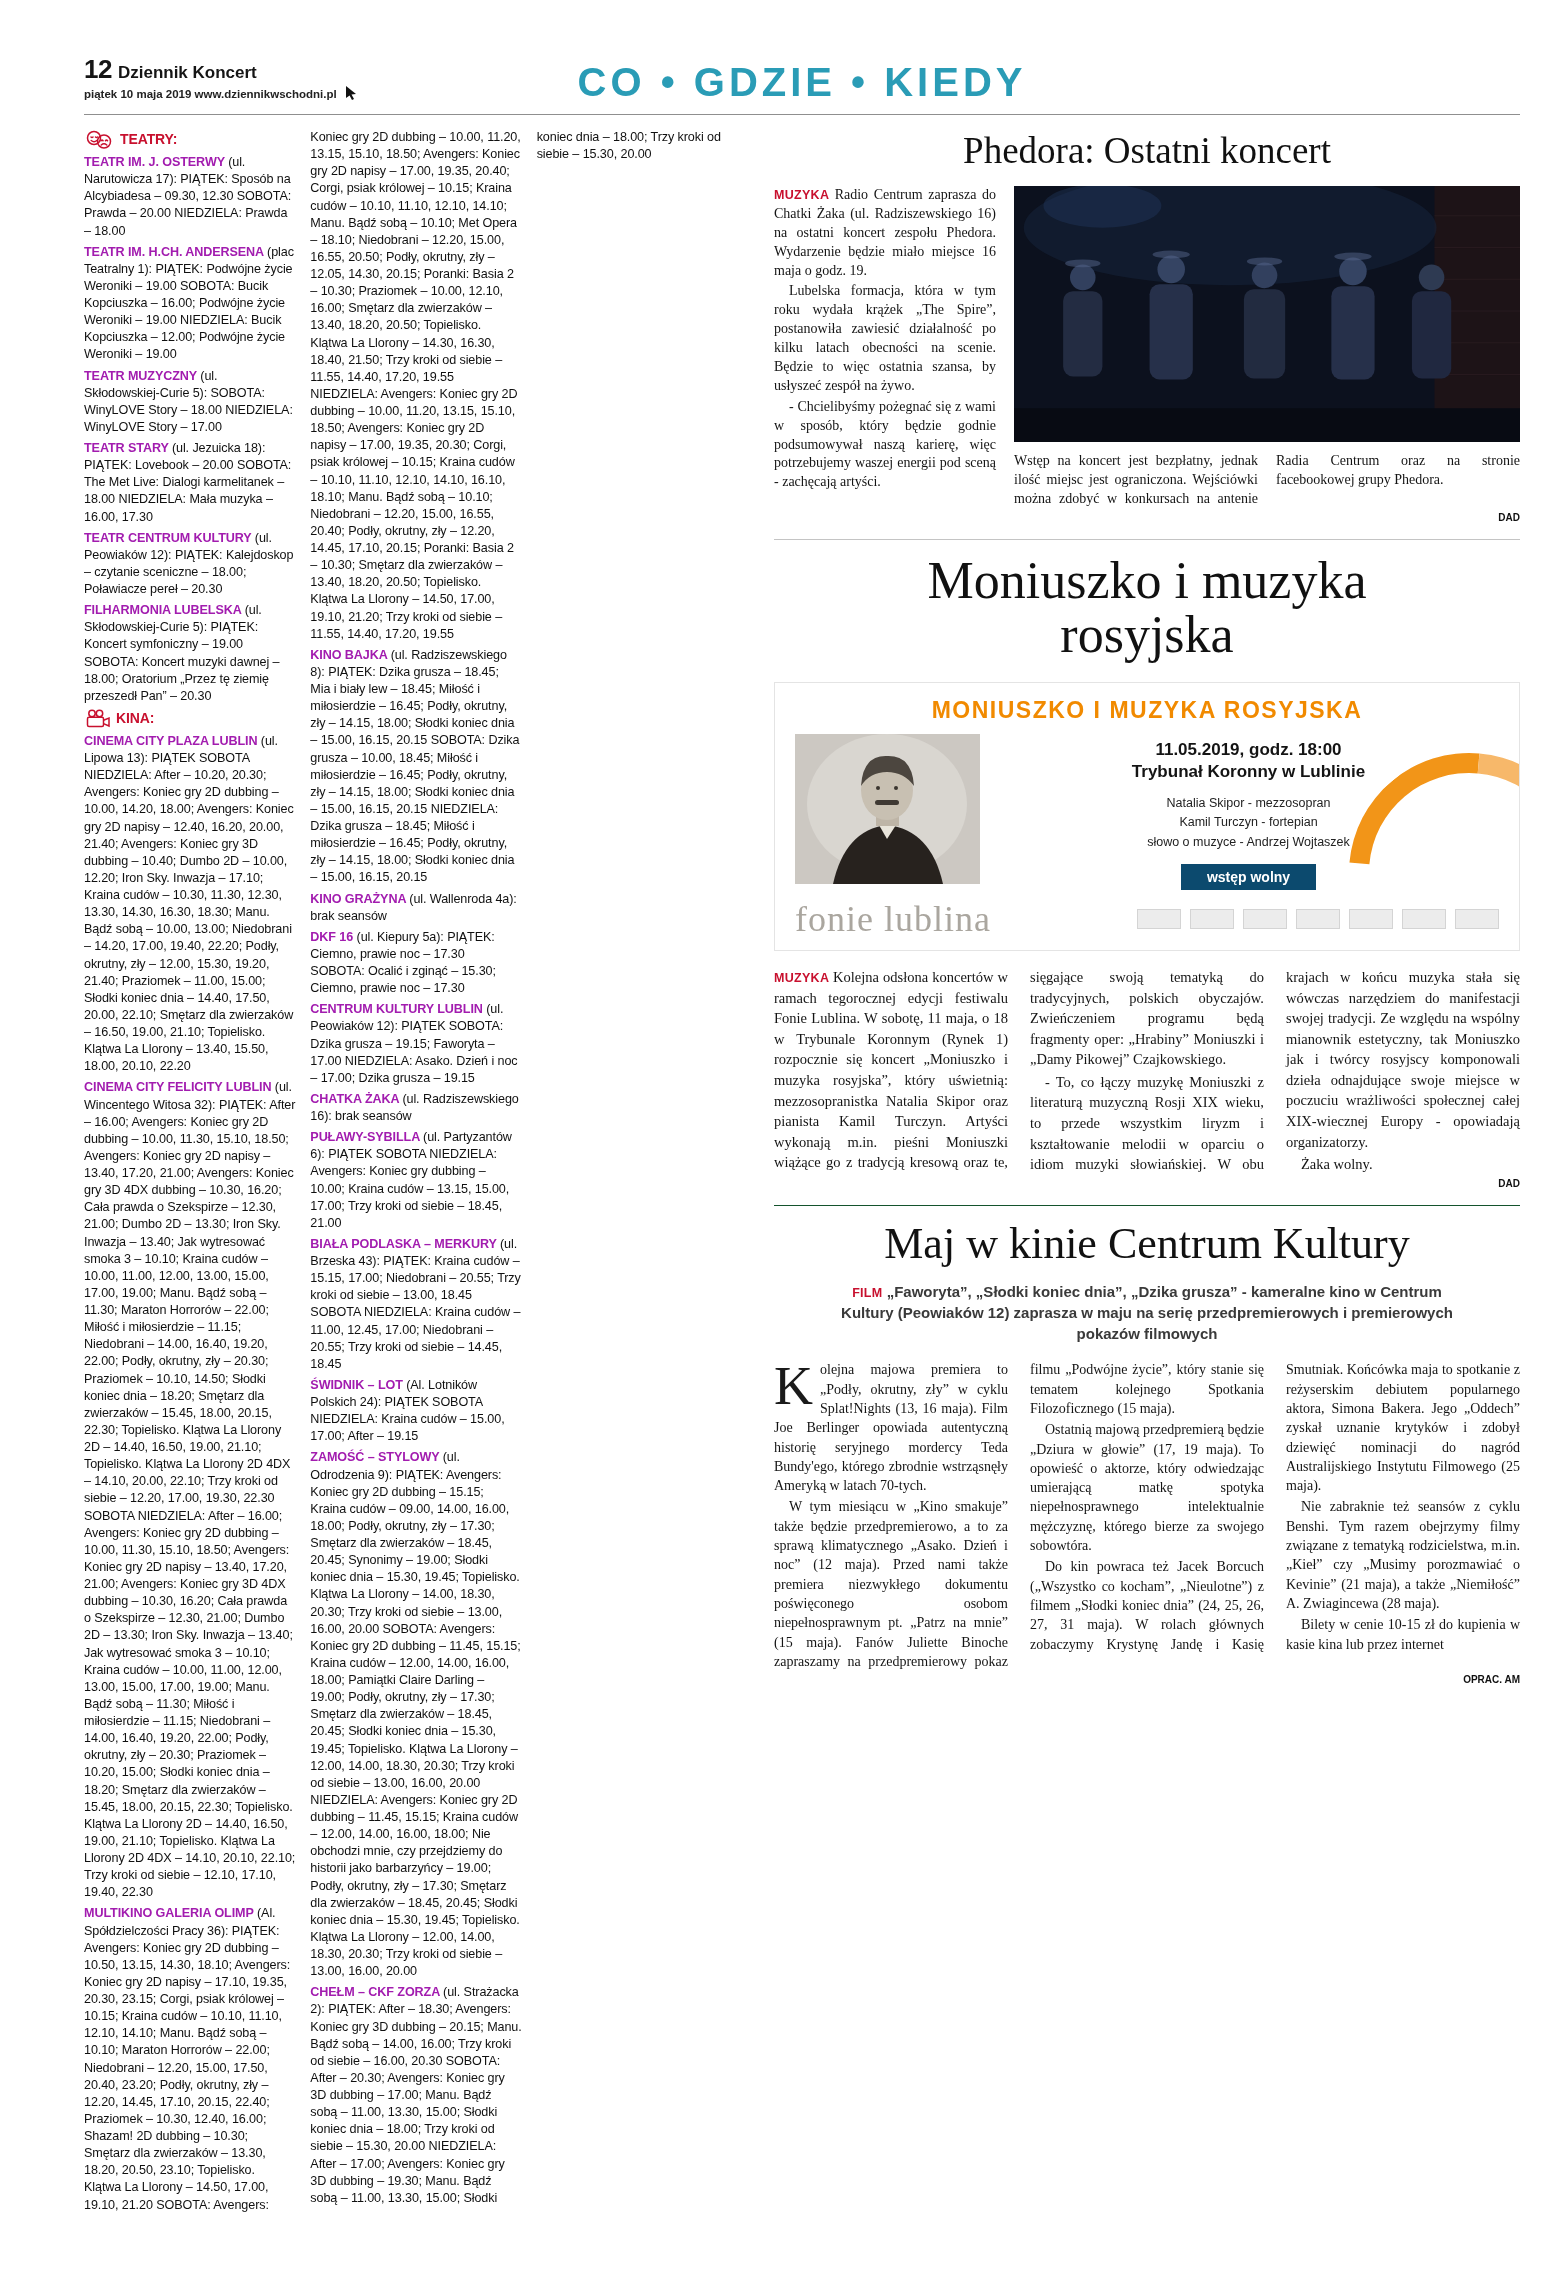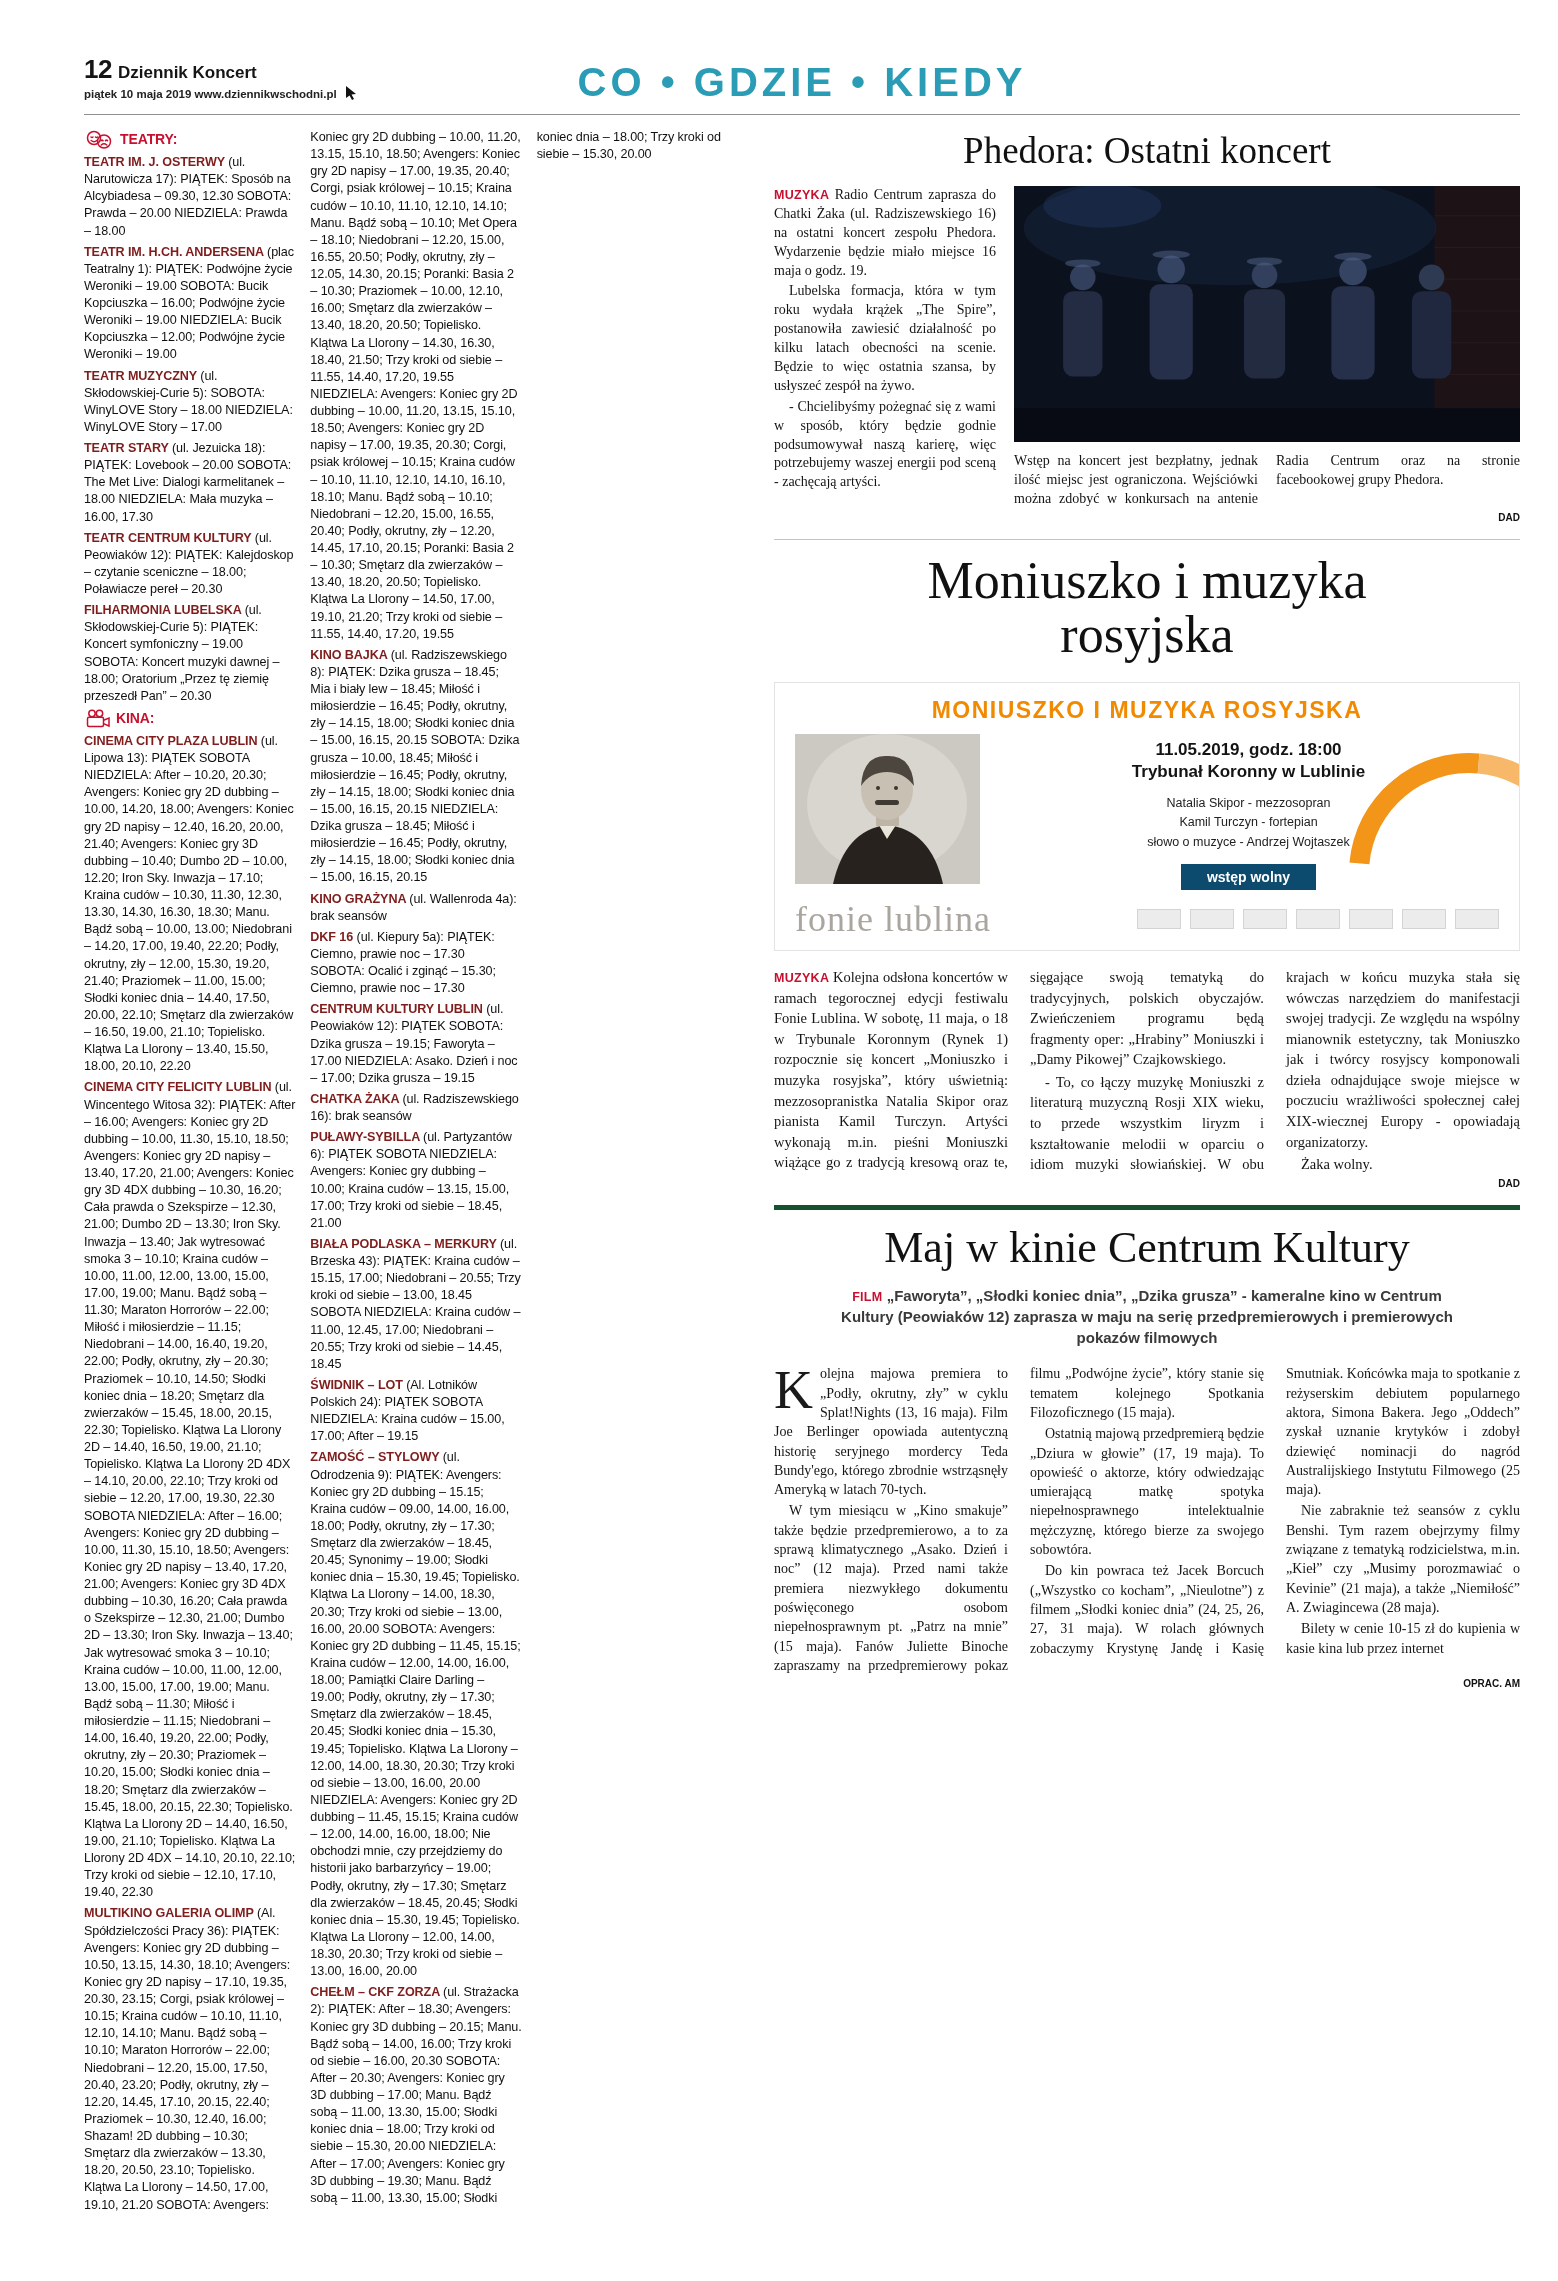--- a/index.html
+++ b/index.html
@@ -25,21 +25,21 @@
   .content { display:flex; gap:26px; }
   .listings {
     width:664px; flex:none; height:2088px;
     column-count:3; column-gap:15px; column-fill:auto;
     font-size:12.6px; line-height:1.36; text-align:left; color:#101010;
     letter-spacing:-0.1px;
   }
   .sec-head { display:flex; align-items:center; gap:6px; color:#c8102e; font-weight:bold; font-size:14px; margin:1px 0 4px; }
   .sec-icon svg { display:block; }
   .venue { margin-bottom:4px; }
-  .vname { color:#7f1d1d; font-weight:bold; }
+  .vname { color:#a21caf; font-weight:bold; }
   .vaddr { font-weight:normal; }
 
   
   .articles { flex:1; font-family:"Liberation Serif", serif; color:#141414; }
   .art-head { font-family:"Liberation Serif", serif; font-weight:normal; text-align:center; color:#111; }
   .apara { margin:0 0 2px; }
   .apara + .apara { text-indent:15px; }
   .lead-in { font-family:"Liberation Sans", sans-serif; color:#c8102e; font-weight:bold; font-size:12.5px; letter-spacing:.3px; }
   .byline { font-family:"Liberation Sans", sans-serif; font-weight:bold; font-size:10px; text-align:right; margin-top:3px; color:#111; }
 
@@ -68,21 +68,21 @@
   .bn-bottom { display:flex; align-items:center; margin-top:8px; position:relative; z-index:2; }
   .fonie { font-family:"Liberation Serif", serif; font-size:36px; color:#aaa69f; letter-spacing:1px; }
   .logos { display:flex; gap:9px; margin-left:auto; align-items:center; }
   .logo-box { width:44px; height:20px; background:#ececec; border:1px solid #d4d4d4; display:inline-block; }
   .swoosh { position:absolute; right:-70px; top:70px; width:240px; height:240px; border-radius:50%;
             border:20px solid transparent; border-top-color:#f18a00; border-right-color:#f7b15a;
             transform:rotate(-40deg); z-index:1; opacity:.9; }
   .mz-body { column-count:3; column-gap:22px; margin-top:16px; font-size:14.5px; line-height:1.42; text-align:justify; }
 
   
-  .art-kino { border-top:5px solid #14532d; margin-top:16px; padding-top:12px; }
+  .art-kino { border-top:1px solid #14532d; margin-top:16px; padding-top:12px; }
   .art-kino .art-head { font-size:44px; margin-bottom:12px; }
   .lede { text-align:center; font-family:"Liberation Sans", sans-serif; font-weight:bold; color:#3a3a3a;
           font-size:15px; line-height:1.4; max-width:640px; margin:0 auto 16px; }
   .kn-body { column-count:3; column-gap:22px; font-size:14px; line-height:1.38; text-align:justify; }
   .dropcap { float:left; font-family:"Liberation Serif", serif; font-size:54px; line-height:.8; padding:5px 7px 0 0; color:#1a1a1a; }
 </style>
 </head>
 <body>
 
 <div class="page">

